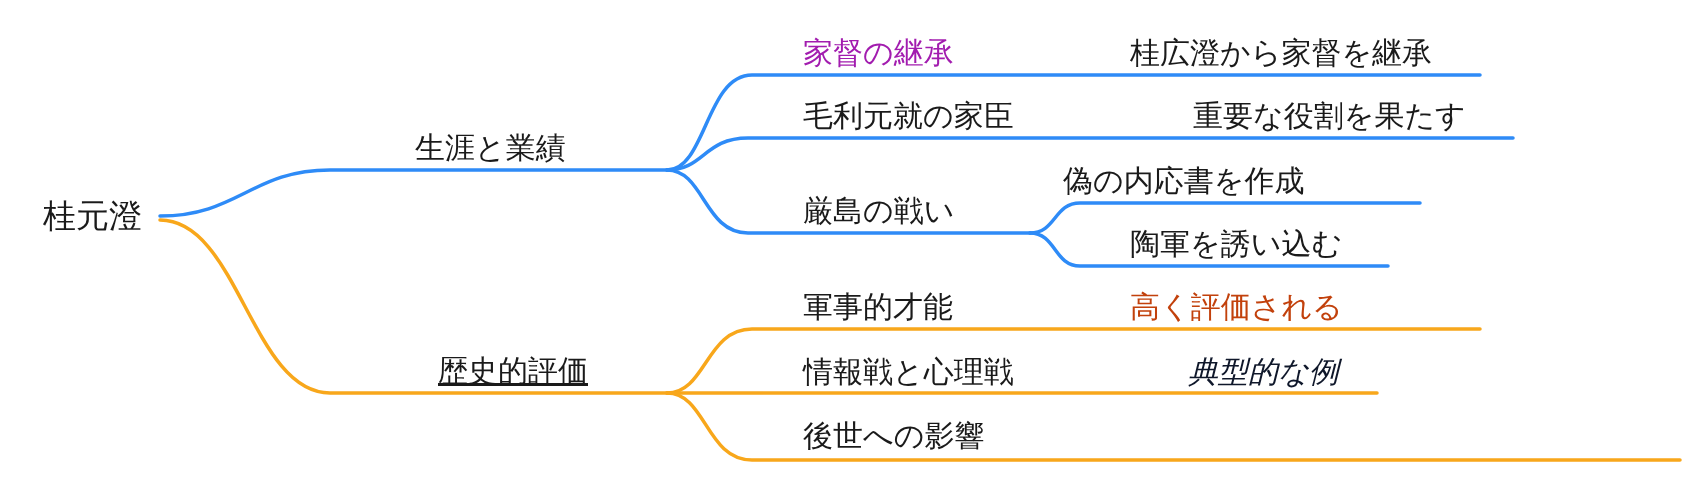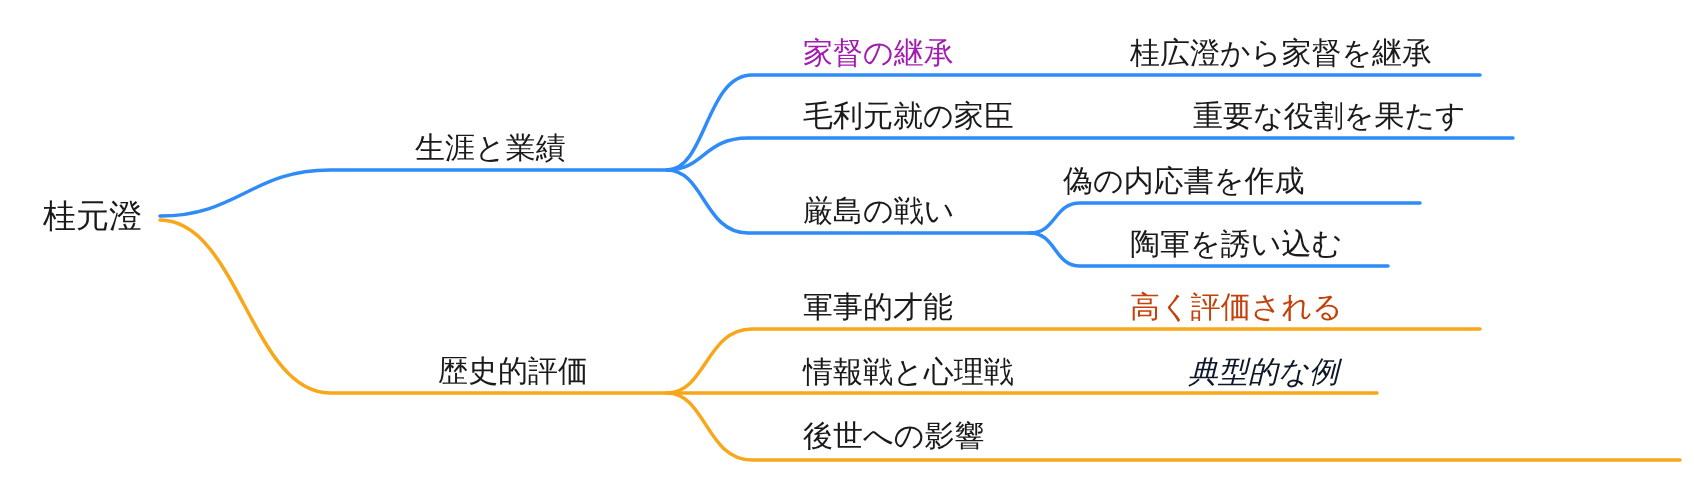--- a/index.html
+++ b/index.html
@@ -49,21 +49,21 @@
   <span class="node" style="left: 803px; top: 35px; color: #a21caf;">家督の継承</span>
   <span class="node" style="left: 1130px; top: 35px; color: rgb(26, 26, 26);">桂広澄から家督を継承</span>
 
   <span class="node" style="left: 803px; top: 98px; color: rgb(26, 26, 26);">毛利元就の家臣</span>
   <span class="node" style="left: 1193px; top: 98px; color: rgb(26, 26, 26);">重要な役割を果たす</span>
 
   <span class="node" style="left: 803px; top: 193px; color: rgb(26, 26, 26);">厳島の戦い</span>
   <span class="node" style="left: 1063px; top: 163px; color: rgb(26, 26, 26);">偽の内応書を作成</span>
   <span class="node" style="left: 1130px; top: 226px; color: rgb(26, 26, 26);">陶軍を誘い込む</span>
 
-  <span class="node" style="left: 438px; top: 353px; color: rgb(26, 26, 26);">歴史的評価</span>
+  <span class="node" style="left: 438px; top: 353px; color: rgb(26, 26, 26); text-decoration: underline;">歴史的評価</span>
 
   <span class="node" style="left: 803px; top: 289px; color: rgb(26, 26, 26);">軍事的才能</span>
   <span class="node" style="left: 1130px; top: 289px; color: #c2410c;">高く評価される</span>
 
   <span class="node" style="left: 803px; top: 354px; color: rgb(26, 26, 26);">情報戦と心理戦</span>
   <span class="node" style="left: 1188px; top: 354px; color: #0f172a; font-style: italic;">典型的な例</span>
 
   <span class="node" style="left: 803px; top: 418px; color: rgb(26, 26, 26);">後世への影響</span>
 
 </div>

